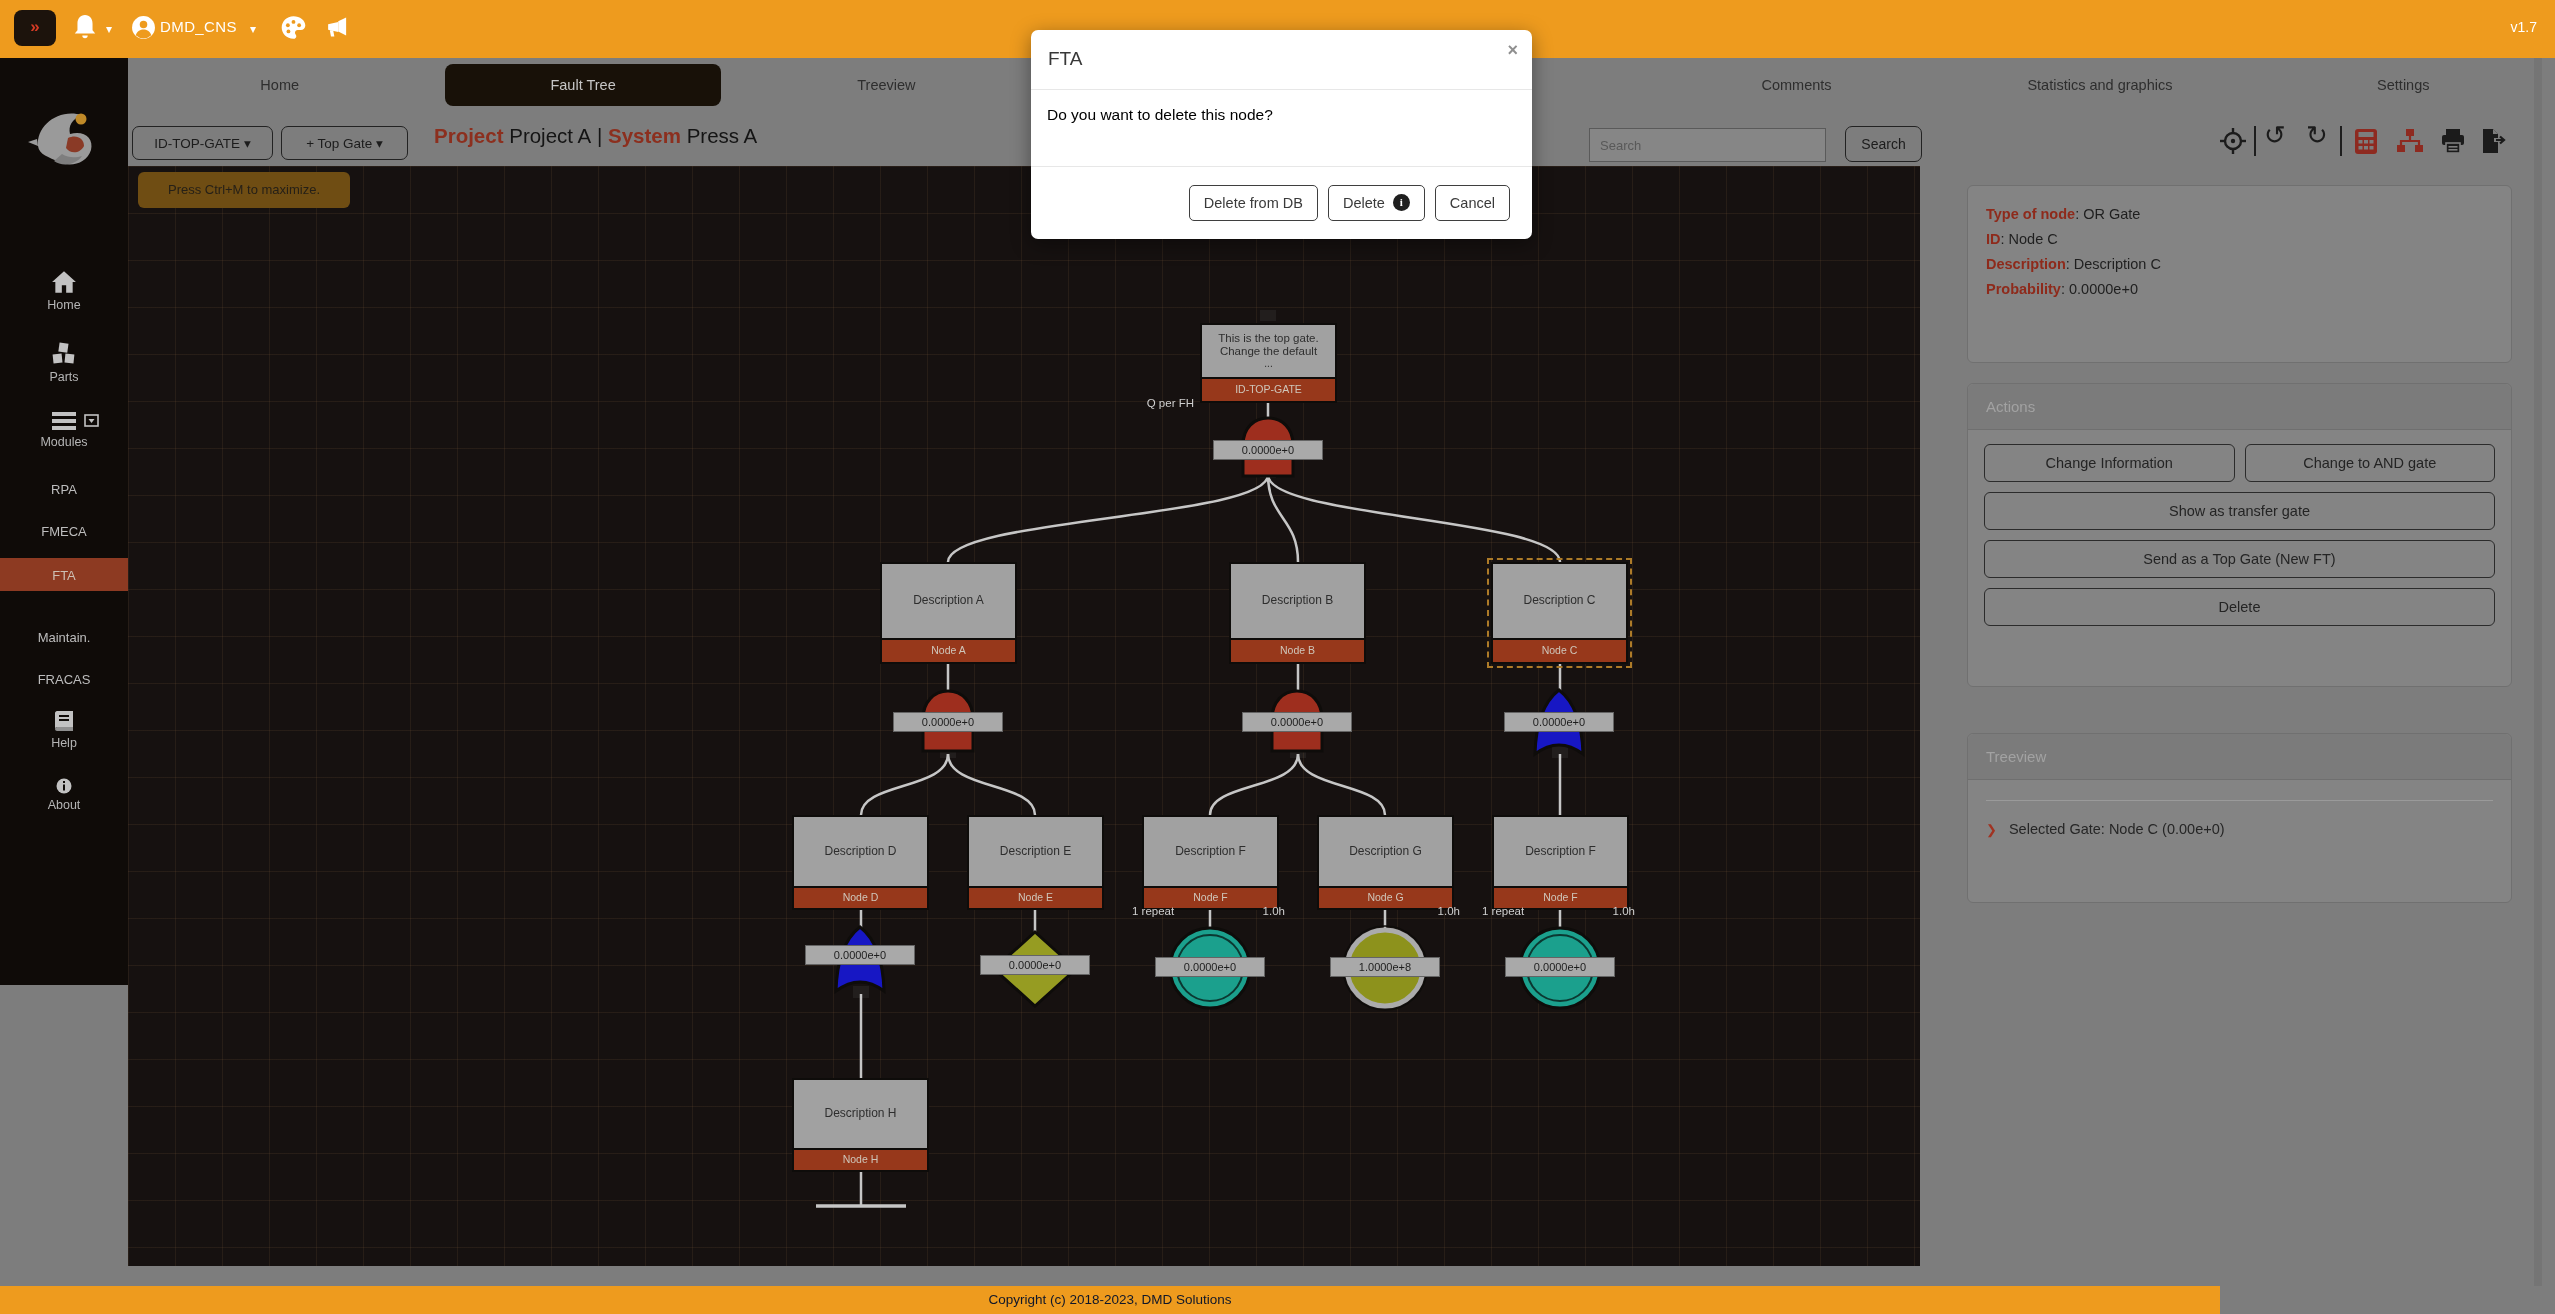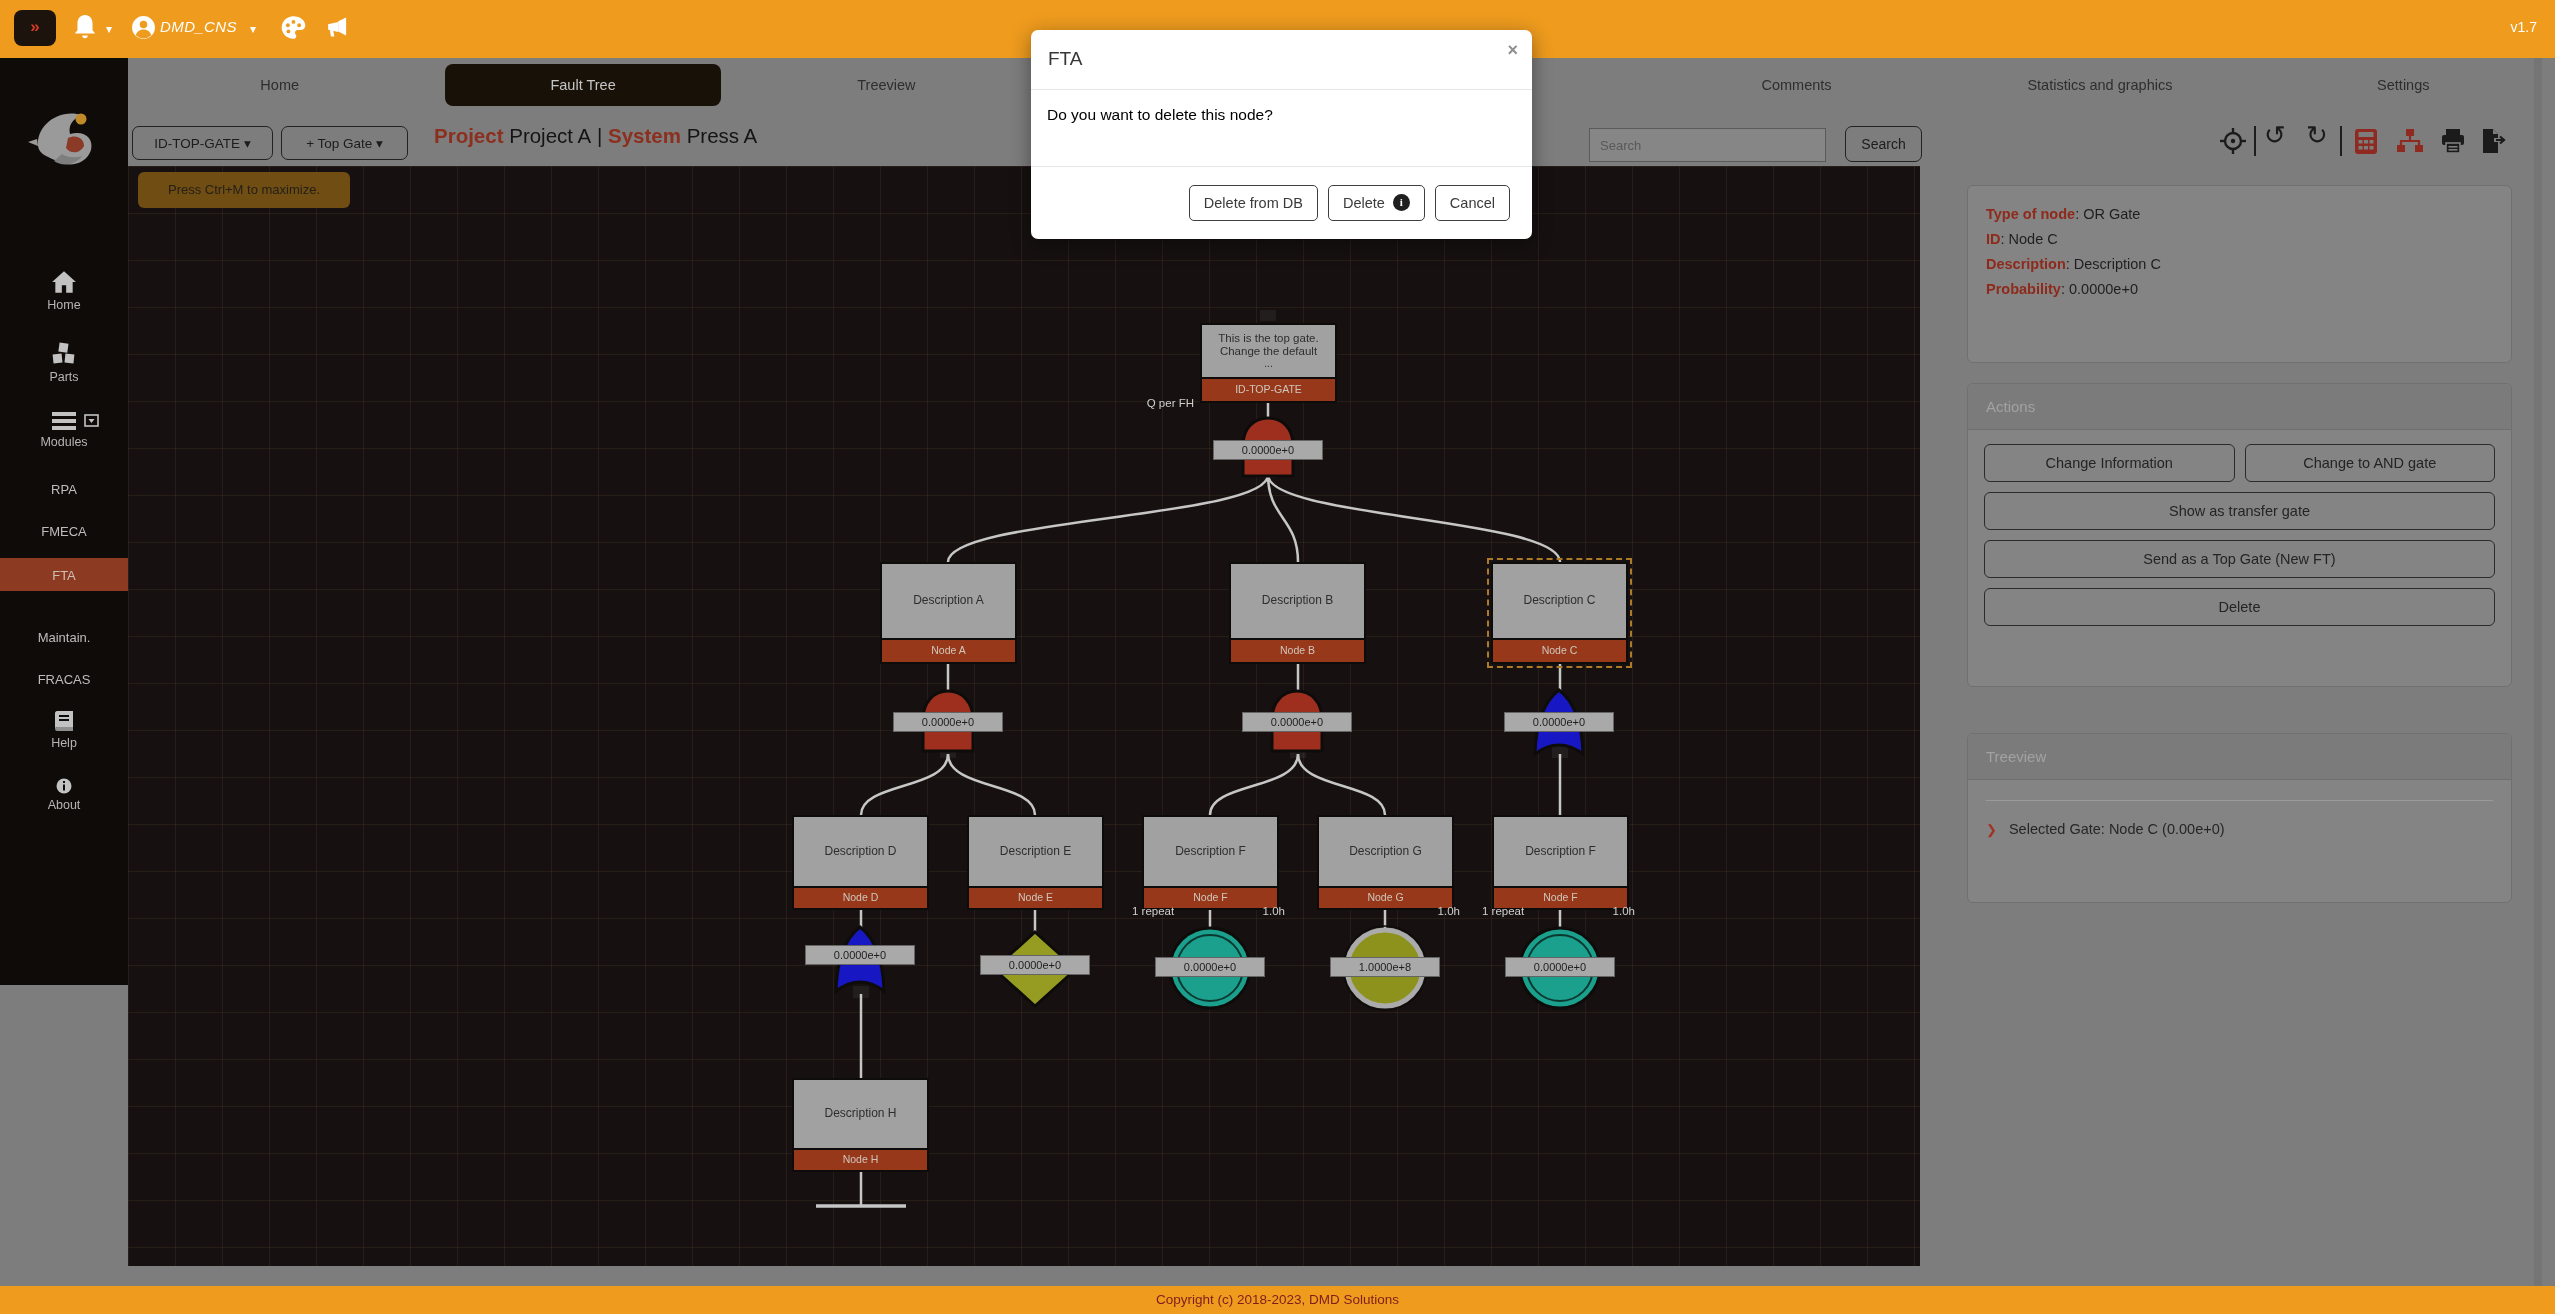--- a/index.html
+++ b/index.html
@@ -4,21 +4,21 @@
 <style>
   html,body{margin:0;padding:0;background:#555;}
   *{box-sizing:border-box;font-family:"Liberation Sans",sans-serif;}
   #stage{position:relative;width:2555px;height:1314px;background:#7d7d7d;overflow:hidden;}
 
   
   #topbar{position:absolute;left:0;top:0;width:2555px;height:58px;background:#EE9B1E;z-index:40;}
   #expand-btn{position:absolute;left:14px;top:10px;width:42px;height:36px;background:#1c130c;border-radius:8px;color:#d43b25;font-weight:bold;font-size:17px;text-align:center;line-height:34px;cursor:pointer;}
   .tb-ic{position:absolute;top:14px;color:#fff;}
   .tb-caret{position:absolute;top:22px;color:#fff;font-size:12px;}
-  #user-name{position:absolute;left:160px;top:18px;color:#fff;font-size:15px;letter-spacing:.4px;font-style:italic;}
+  #user-name{position:absolute;left:160px;top:18px;color:#fff;font-size:15px;letter-spacing:.4px;}
   #version{position:absolute;right:18px;top:19px;color:#fff;font-size:14px;}
 
   
   #sidebar{position:absolute;left:0;top:58px;width:128px;height:927px;background:#0f0b08;z-index:5;}
   .sb-item{position:absolute;left:0;width:128px;text-align:center;color:#b9b9b9;cursor:pointer;}
   .sb-label{font-size:12.5px;color:#b5b5b5;}
   .sb-text{font-size:13px;color:#bdbdbd;}
   .sb-icon{color:#c2c2c2;}
   #sb-fta{height:33px;background:#8d3a22;line-height:33px;}
   #sb-fta .sb-text{color:#cdbfb4;}
@@ -63,21 +63,21 @@
   .inforow b{color:#8e2a1b;}
   .act-btn{display:block;width:100%;height:38px;background:transparent;border:1.5px solid #2b2b2b;border-radius:6px;color:#242424;font-size:14.5px;cursor:pointer;}
   .act-row{display:flex;gap:10px;margin-bottom:10px;}
   .tv-div{border-top:1px solid #9a9a9a;margin:2px 0 20px 0;}
   .tv-row{font-size:14.5px;color:#262626;cursor:pointer;}
   .tv-chev{color:#a03322;font-size:13px;margin-right:8px;}
 
   #scrollstrip{position:absolute;right:13px;top:58px;width:8px;height:1228px;background:#757575;z-index:7;}
 
   
-  #footer{position:absolute;left:0;top:1286px;width:2555px;height:28px;background:#EE9B1E;color:#7f1d1d;font-size:13.5px;text-align:center;line-height:28px;z-index:40;}
+  #footer{position:absolute;left:0;top:1286px;width:2220px;height:28px;background:#EE9B1E;color:#0f172a;font-size:13.5px;text-align:center;line-height:28px;z-index:40;}
 
   
   #backdrop{position:absolute;left:0;top:58px;width:2555px;height:1228px;background:transparent;z-index:45;}
   #modal{position:absolute;left:1031px;top:30px;width:501px;height:209px;background:#fff;border-radius:7px;box-shadow:0 5px 20px rgba(0,0,0,.4);z-index:50;}
   #modal-header{position:relative;height:60px;border-bottom:1px solid #e7e7e7;}
   #modal-title{position:absolute;left:17px;top:18px;font-size:19px;color:#383838;}
   #modal-close{position:absolute;right:14px;top:10px;color:#8f8f8f;font-size:18px;font-weight:bold;cursor:pointer;}
   #modal-body{height:76px;padding:16px;font-size:15.5px;color:#000000;}
   #modal-footer{height:72px;border-top:1px solid #e7e7e7;display:flex;justify-content:flex-end;align-items:center;gap:10px;padding:0 22px;}
   .m-btn{height:36px;background:#fff;border:1px solid #3f3f3f;border-radius:5px;color:#3a3a3a;font-size:14.5px;padding:0 14px;cursor:pointer;display:flex;align-items:center;}

